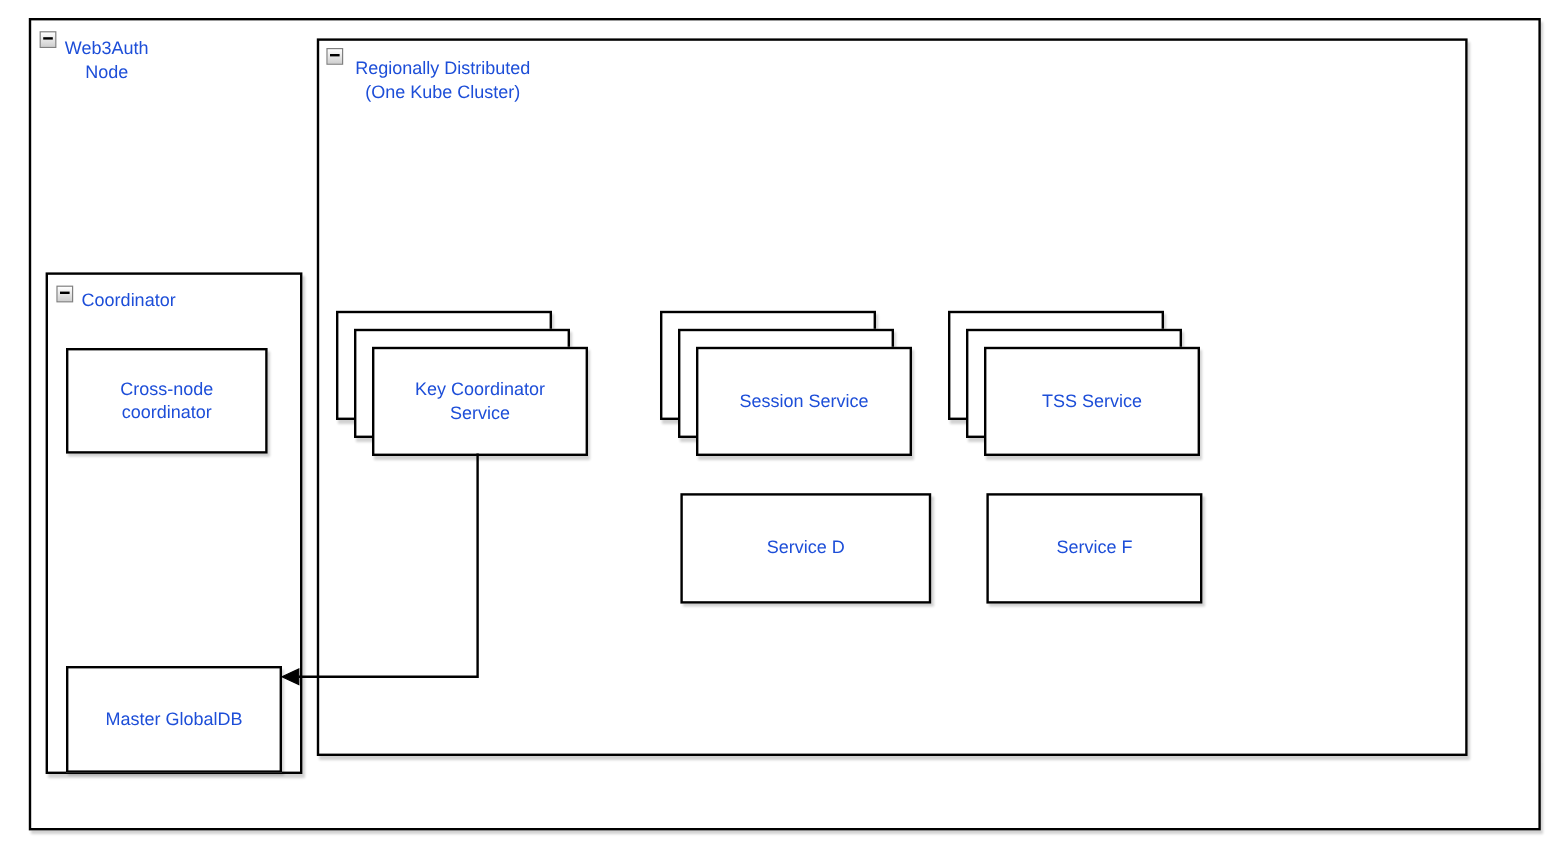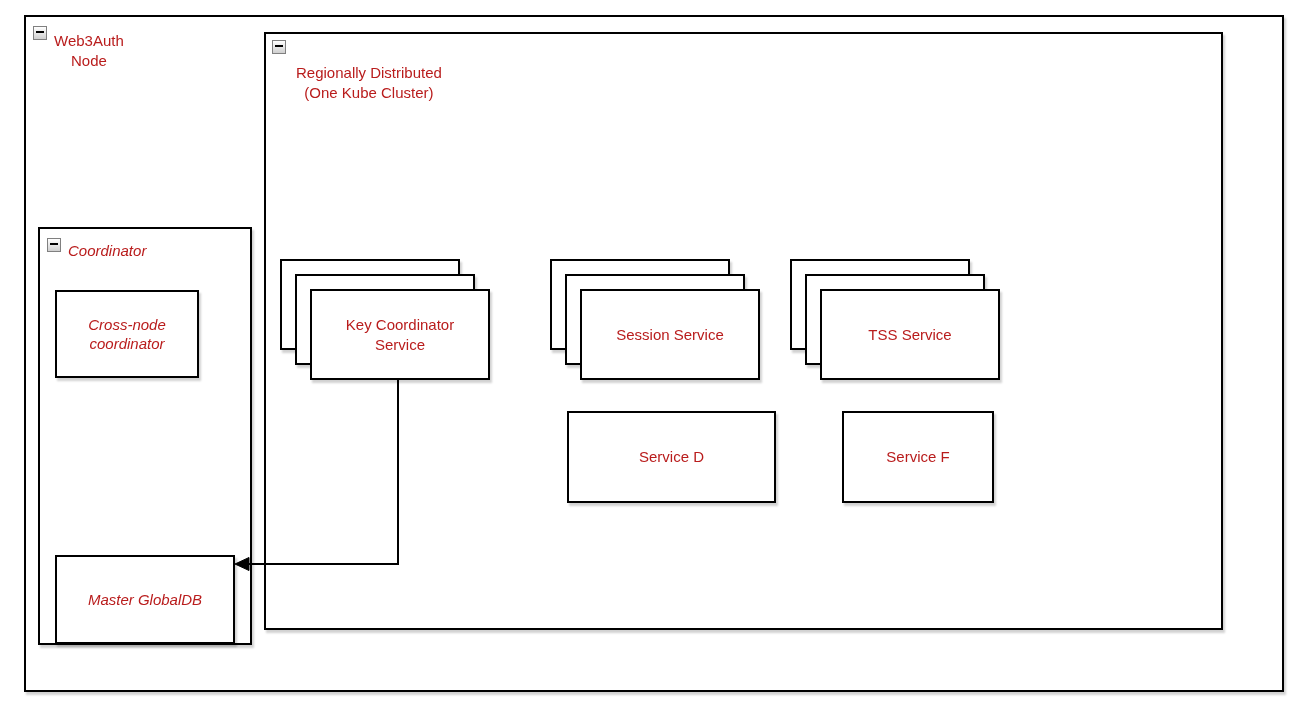--- a/index.html
+++ b/index.html
@@ -7,21 +7,21 @@
     padding: 0;
     background: #ffffff;
   }
   .canvas {
     position: relative;
     width: 1302px;
     height: 708px;
     background: #ffffff;
     font-family: "Liberation Sans", "DejaVu Sans", sans-serif;
     font-size: 15px;
-    color: #b91c1c;
+    color: #1d4ed8;
     overflow: hidden;
     border-radius: 21px;
   }
   .box {
     position: absolute;
     box-sizing: border-box;
     border: 2px solid #000000;
     background: #ffffff;
   }
   .shadow {
@@ -83,38 +83,38 @@
 <body>
 
 <div class="canvas">
 
   <div class="box shadow" style="left:24px; top:15px; width:1260px; height:677px;">
     <div class="collapse" style="left:7px; top:9px;"></div>
     <div class="container-label" style="left:28px; top:14px;">Web3Auth
 Node</div>
   </div>
 
-  <div class="box shadow" style="left:38px; top:227px; width:214px; height:418px;font-style:italic;">
+  <div class="box shadow" style="left:38px; top:227px; width:214px; height:418px;">
     <div class="collapse" style="left:7px; top:9px;"></div>
     <div class="container-label" style="left:28px; top:12px; text-align:left;">Coordinator</div>
 
-    <div class="box shadow" style="left:15px; top:61px; width:144px; height:88px;">
+    <div class="box shadow" style="left:15px; top:61px; width:168px; height:88px;">
       <div class="shape-label">Cross-node
 coordinator</div>
     </div>
 
 
     <div class="box shadow" style="left:15px; top:326px; width:180px; height:89px;">
       <div class="shape-label">Master GlobalDB</div>
     </div>
   </div>
 
   <div class="box shadow" style="left:264px; top:32px; width:959px; height:598px;">
     <div class="collapse" style="left:6px; top:6px;"></div>
-    <div class="container-label" style="left:30px; top:29px;">Regionally Distributed
+    <div class="container-label" style="left:30px; top:14px;">Regionally Distributed
 (One Kube Cluster)</div>
 
 
     <div>
       <div class="stack-box" style="left:14px; top:225px;"></div>
       <div class="stack-box" style="left:29px; top:240px;"></div>
       <div class="stack-box" style="left:44px; top:255px;">
         <div class="shape-label">Key Coordinator
 Service</div>
       </div>
@@ -133,21 +133,21 @@
       <div class="stack-box" style="left:539px; top:240px;"></div>
       <div class="stack-box" style="left:554px; top:255px;">
         <div class="shape-label">TSS Service</div>
       </div>
     </div>
 
     <div class="box shadow" style="left:301px; top:377px; width:209px; height:92px;">
       <div class="shape-label">Service D</div>
     </div>
 
-    <div class="box shadow" style="left:576px; top:377px; width:152px; height:92px;padding-left:35px;">
+    <div class="box shadow" style="left:556px; top:377px; width:180px; height:92px;padding-left:35px;">
       <div class="shape-label">Service F</div>
     </div>
   </div>
 
   <svg class="edge-layer" viewBox="0 0 1302 708">
     <path d="M 398 378 L 398 564 L 249 564" fill="none" stroke="#000000" stroke-width="2"></path>
     <polygon points="235,564 249,557.5 249,570.5" fill="#000000" stroke="#000000" stroke-width="1"></polygon>
   </svg>
 
 </div>

